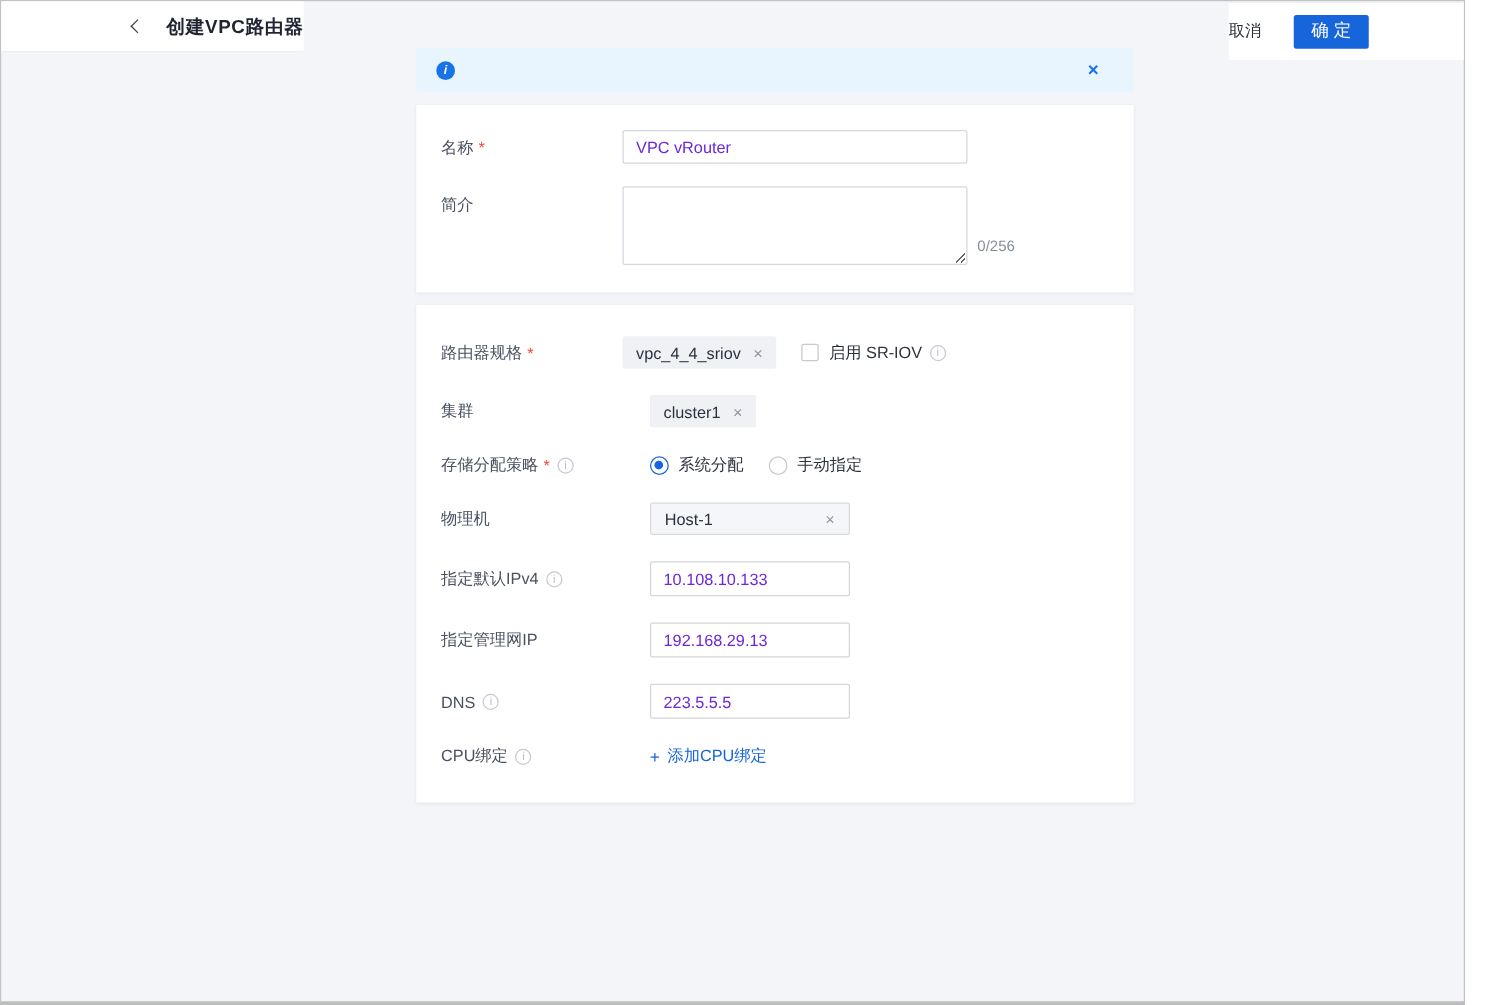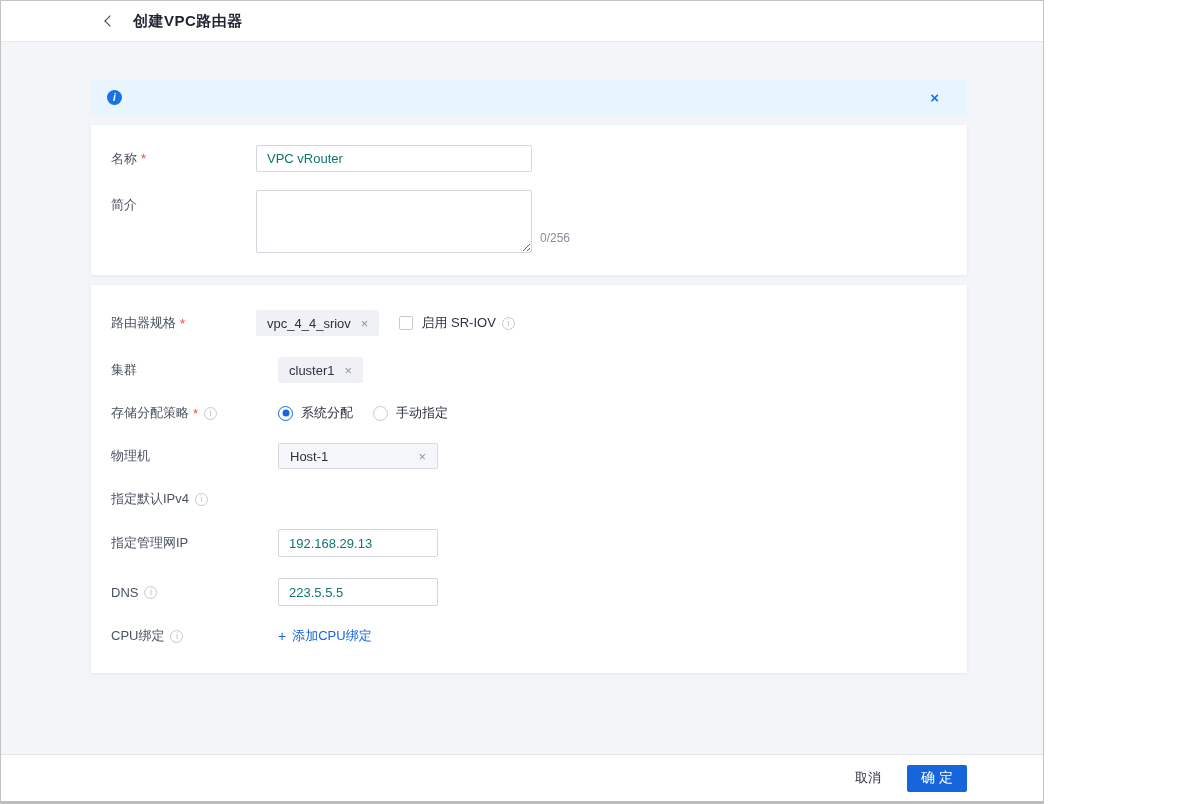--- a/index.html
+++ b/index.html
@@ -4,24 +4,24 @@
 <style>
   * { box-sizing: border-box; margin: 0; padding: 0; }
   html,body { width:1200px; height:804px; }
   body {
     font-family: "Liberation Sans", "DejaVu Sans", sans-serif;
     font-size: 13px;
     color: #2c3140;
     background: #fff;
   }
   .app {
-    width: 1044px; height: 804px;
+    width: 1172px; height: 804px;
     border: 1px solid #c2c2c2;
     border-bottom: 3px solid #bdbdbd;
-    display: flex; flex-direction: column;
+    display: flex; flex-direction: row;
     background: #f3f5f9;
   }
   
   .topbar {
     flex: none; height: 41px;
     background: #fff; border-bottom: 1px solid #e8e9ec;
     display: flex; align-items: center;
     padding-left: 100px;
   }
   .back-btn { width: 18px; height: 18px; display:flex; align-items:center; justify-content:center; cursor:pointer; }
@@ -70,21 +70,21 @@
   .req { color: #f5483b; margin-left: 4px; }
   .help-ic {
     width: 13px; height: 13px; border-radius: 50%;
     border: 1px solid #c5c9d2; color: #b9bdc7;
     font-size: 9px; line-height: 11px; text-align: center;
     margin-left: 6px; font-style: normal; flex:none;
   }
 
   .input {
     height: 27px; border: 1px solid #d3d6dd; border-radius: 2px;
-    padding: 0 10px; font-size: 13px; color: #0f766e; background: #fff;
+    padding: 0 10px; font-size: 13px; color: #6d28d9; background: #fff;
     font-family: inherit; outline: none;
   }
   .input.wide  { width: 276px; }
   .input.small { width: 160px; height: 28px; }
   textarea.desc {
     width: 276px; height: 63px;
     border: 1px solid #d3d6dd; border-radius: 2px;
     padding: 6px 10px; font-family: inherit; font-size: 13px; color: #262b36;
     resize: both; outline: none;
   }
@@ -233,20 +233,21 @@
           <span>Host-1</span>
           <span class="x">×</span>
         </span>
       </div>
 
       <div class="form-row">
         <div class="flabel">
           <span>指定默认IPv4</span>
           <i class="help-ic">i</i>
         </div>
+        <input class="input small" type="text" value="10.108.10.133" style="">
       </div>
 
       <div class="form-row">
         <div class="flabel">
           <span>指定管理网IP</span>
         </div>
         <input class="input small" type="text" value="192.168.29.13" style="">
       </div>
 
       <div class="form-row">

